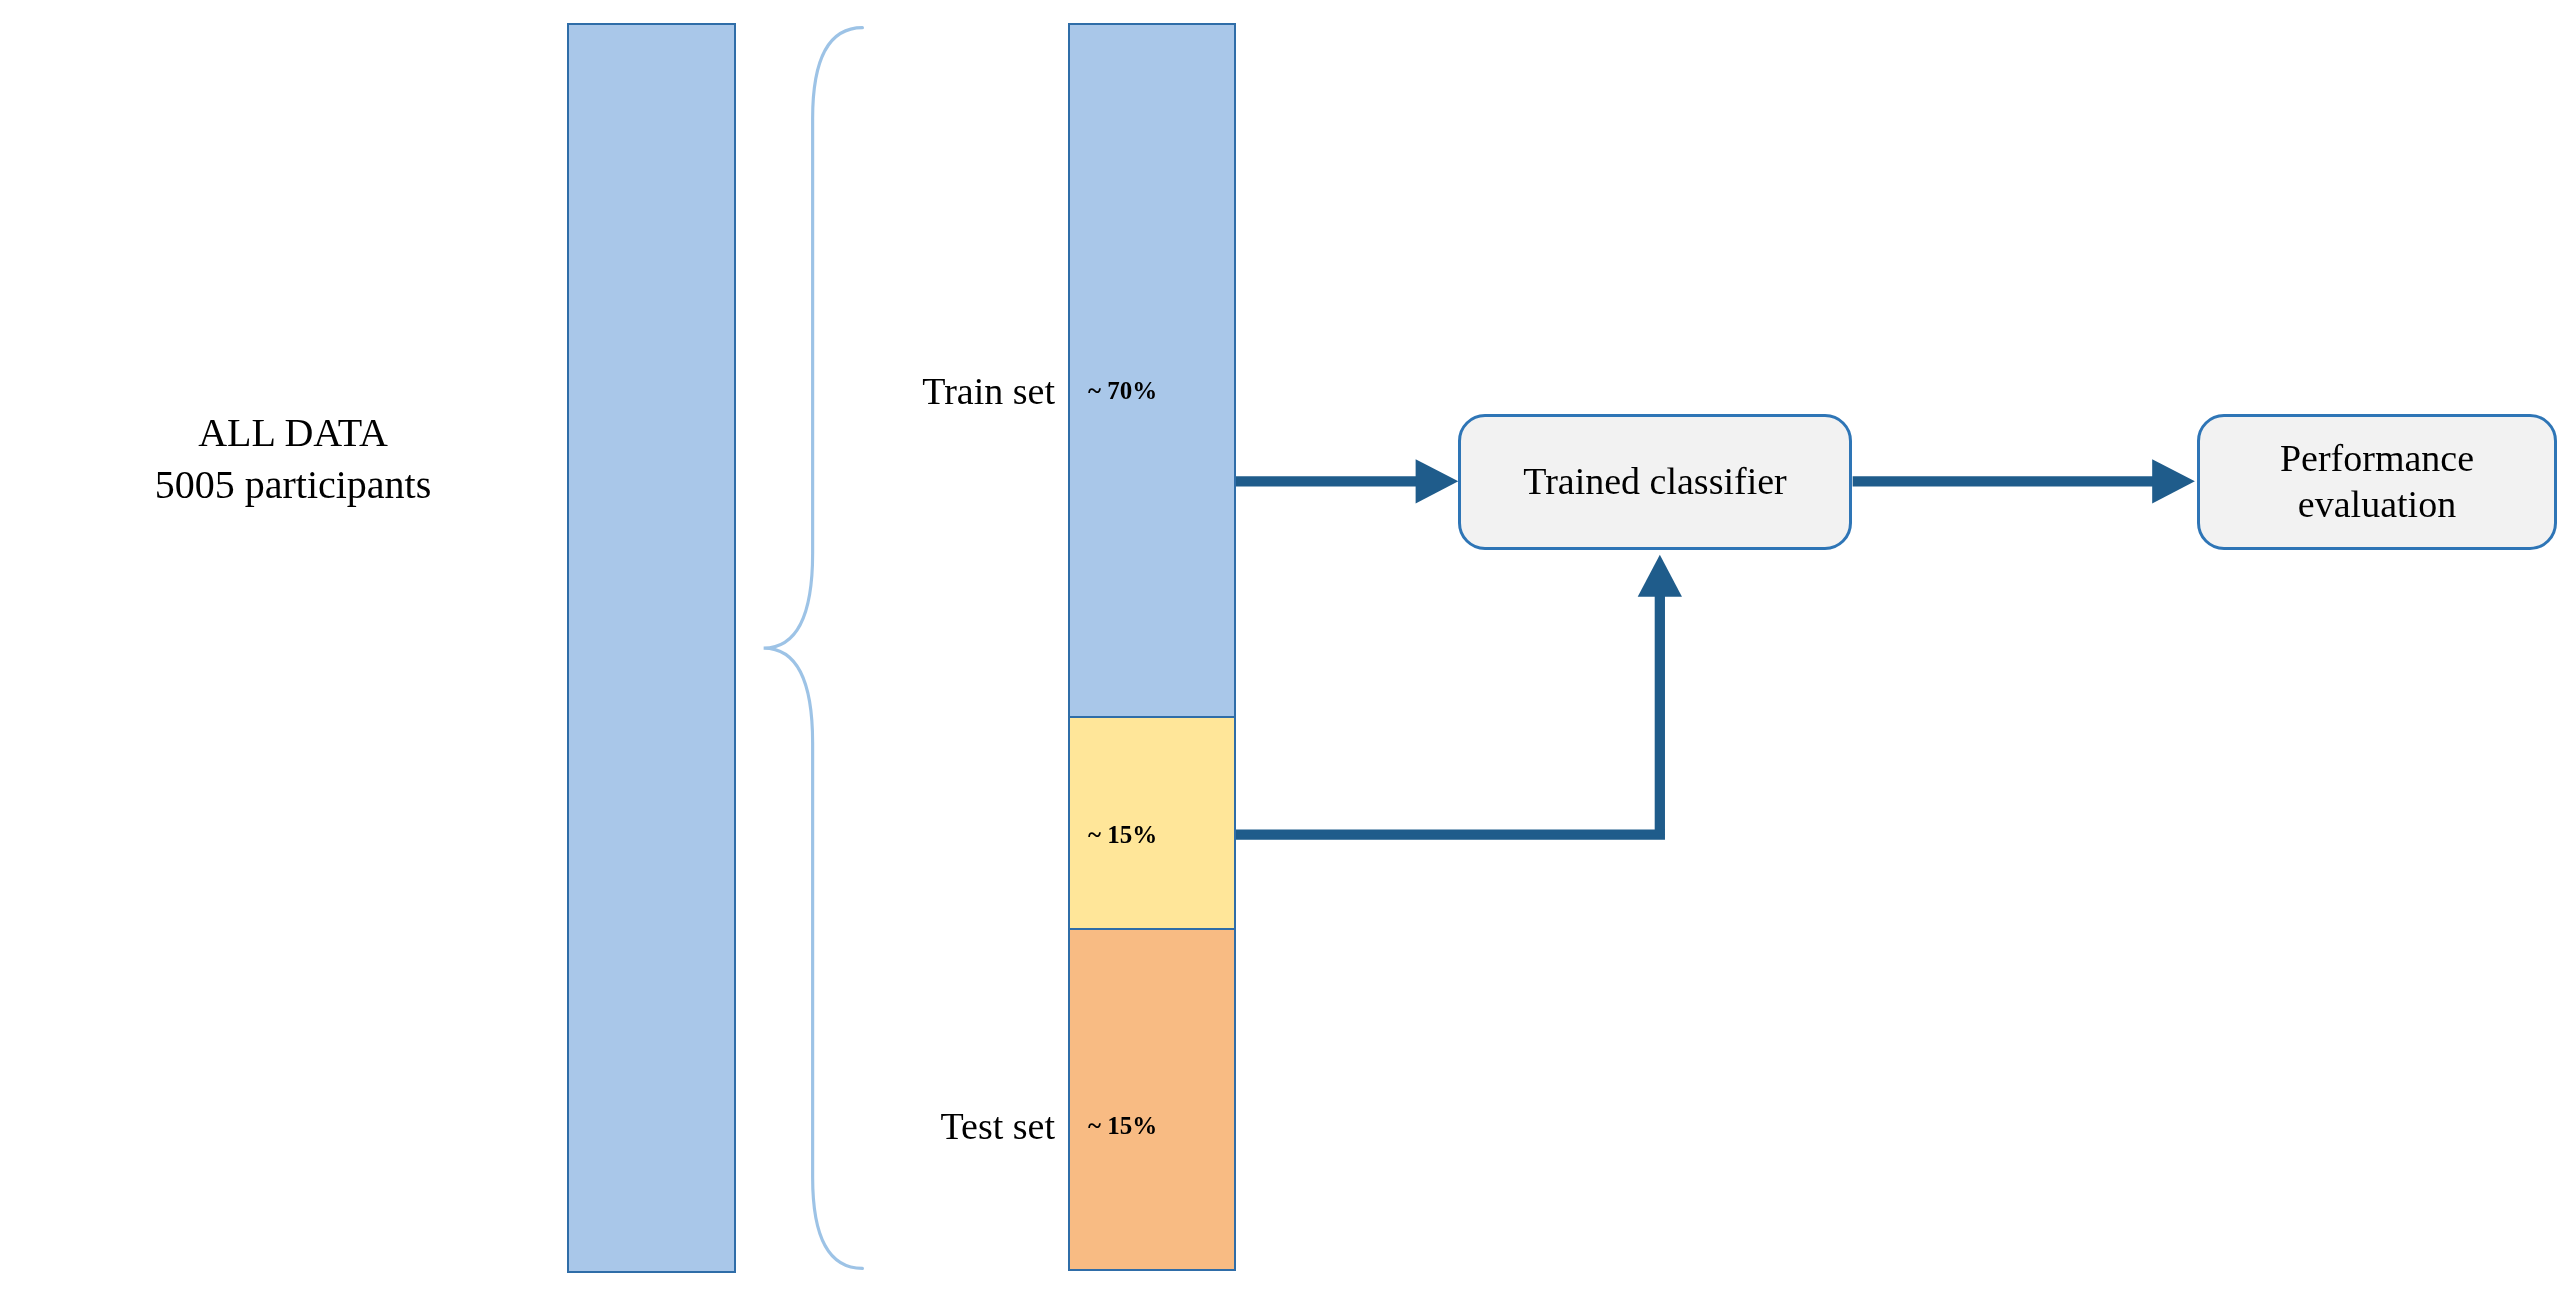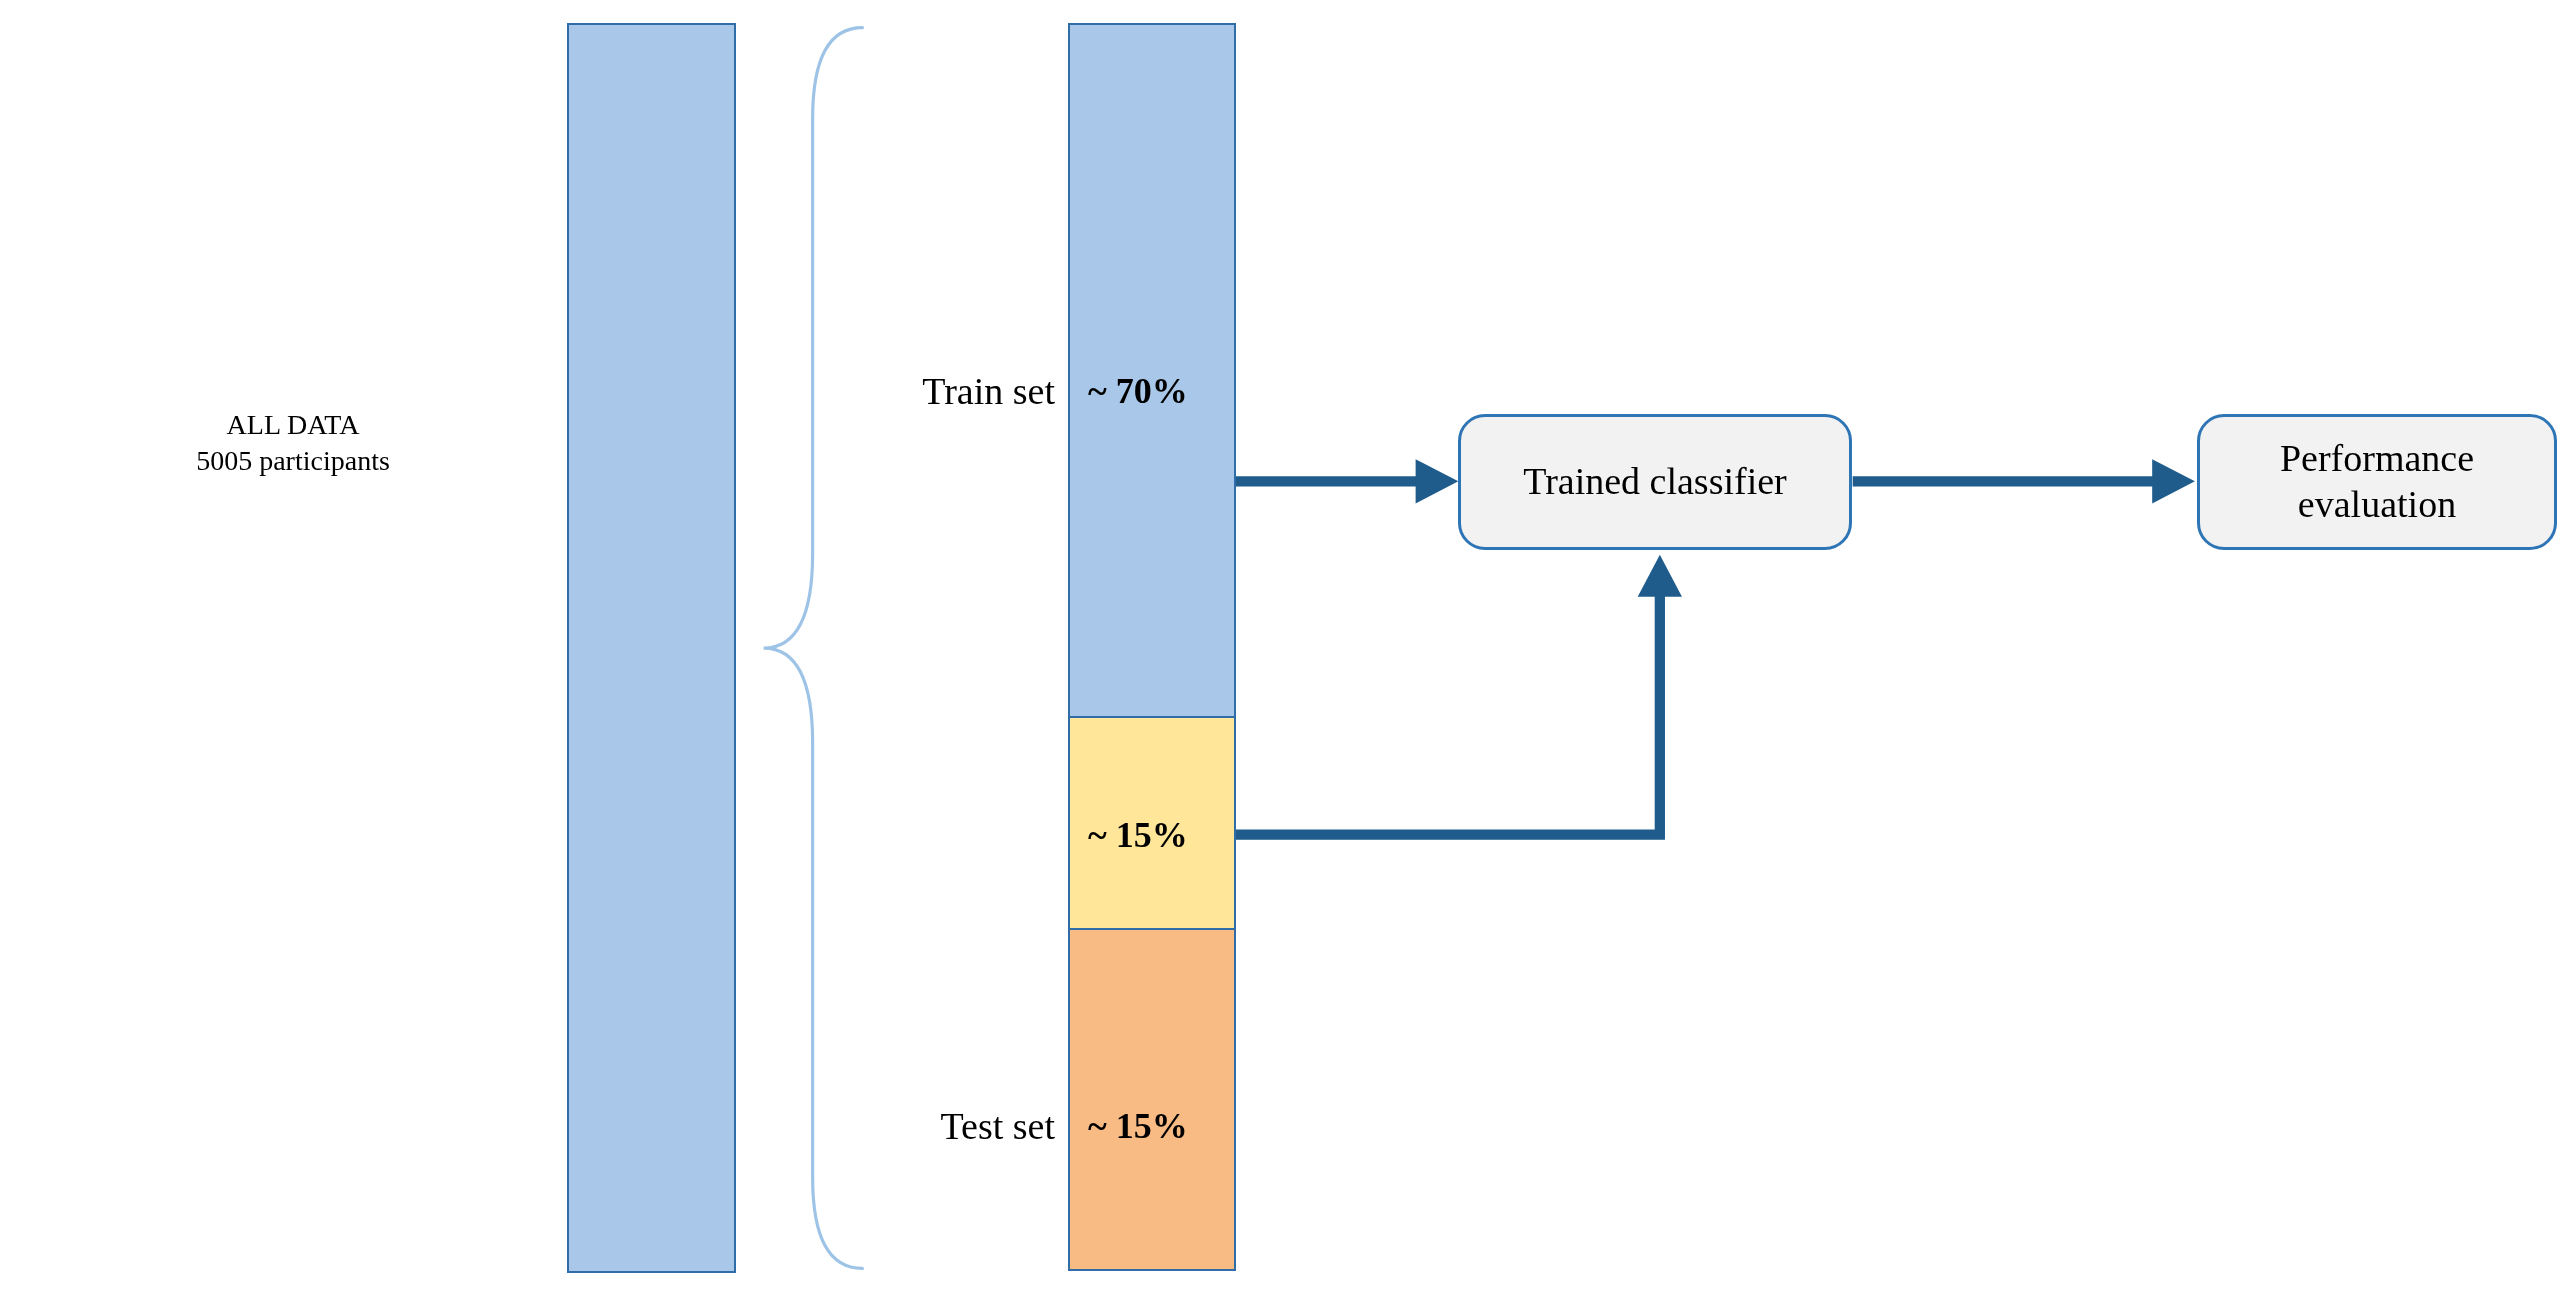--- a/index.html
+++ b/index.html
@@ -49,21 +49,21 @@
   .seg-test { height: 343px; background: #f8bb83; margin-top: -2.4px; }
 
   
   .alldata {
     position: absolute;
     left: 32px; top: 407px;
     width: 522px;
     text-align: center;
     line-height: 1.3;
   }
-  .alldata .big { font-size: 28px; }
+  .alldata .big { font-size: 40px; }
   .alldata .small { font-size: 34px; }
 
   
   .split-label {
     position: absolute;
     font-size: 38px;
     transform: translateY(-50%);
   }
   .lbl-train {
     left: 806px; top: 391px;
@@ -73,21 +73,21 @@
     left: 850px; top: 830px;
     width: 202px; text-align: center;
     line-height: 1.25;
   }
   .lbl-test {
     left: 806px; top: 1126px;
     width: 249px; text-align: right;
   }
   .pct {
     position: absolute;
-    font-size: 36px;
+    font-size: 25px;
     font-weight: bold;
     transform: translateY(-50%);
     left: 1088px;
   }
   .pct-train { top: 391px; }
   .pct-validation { top: 835px; }
   .pct-test { top: 1126px; }
 
   
   .node {

